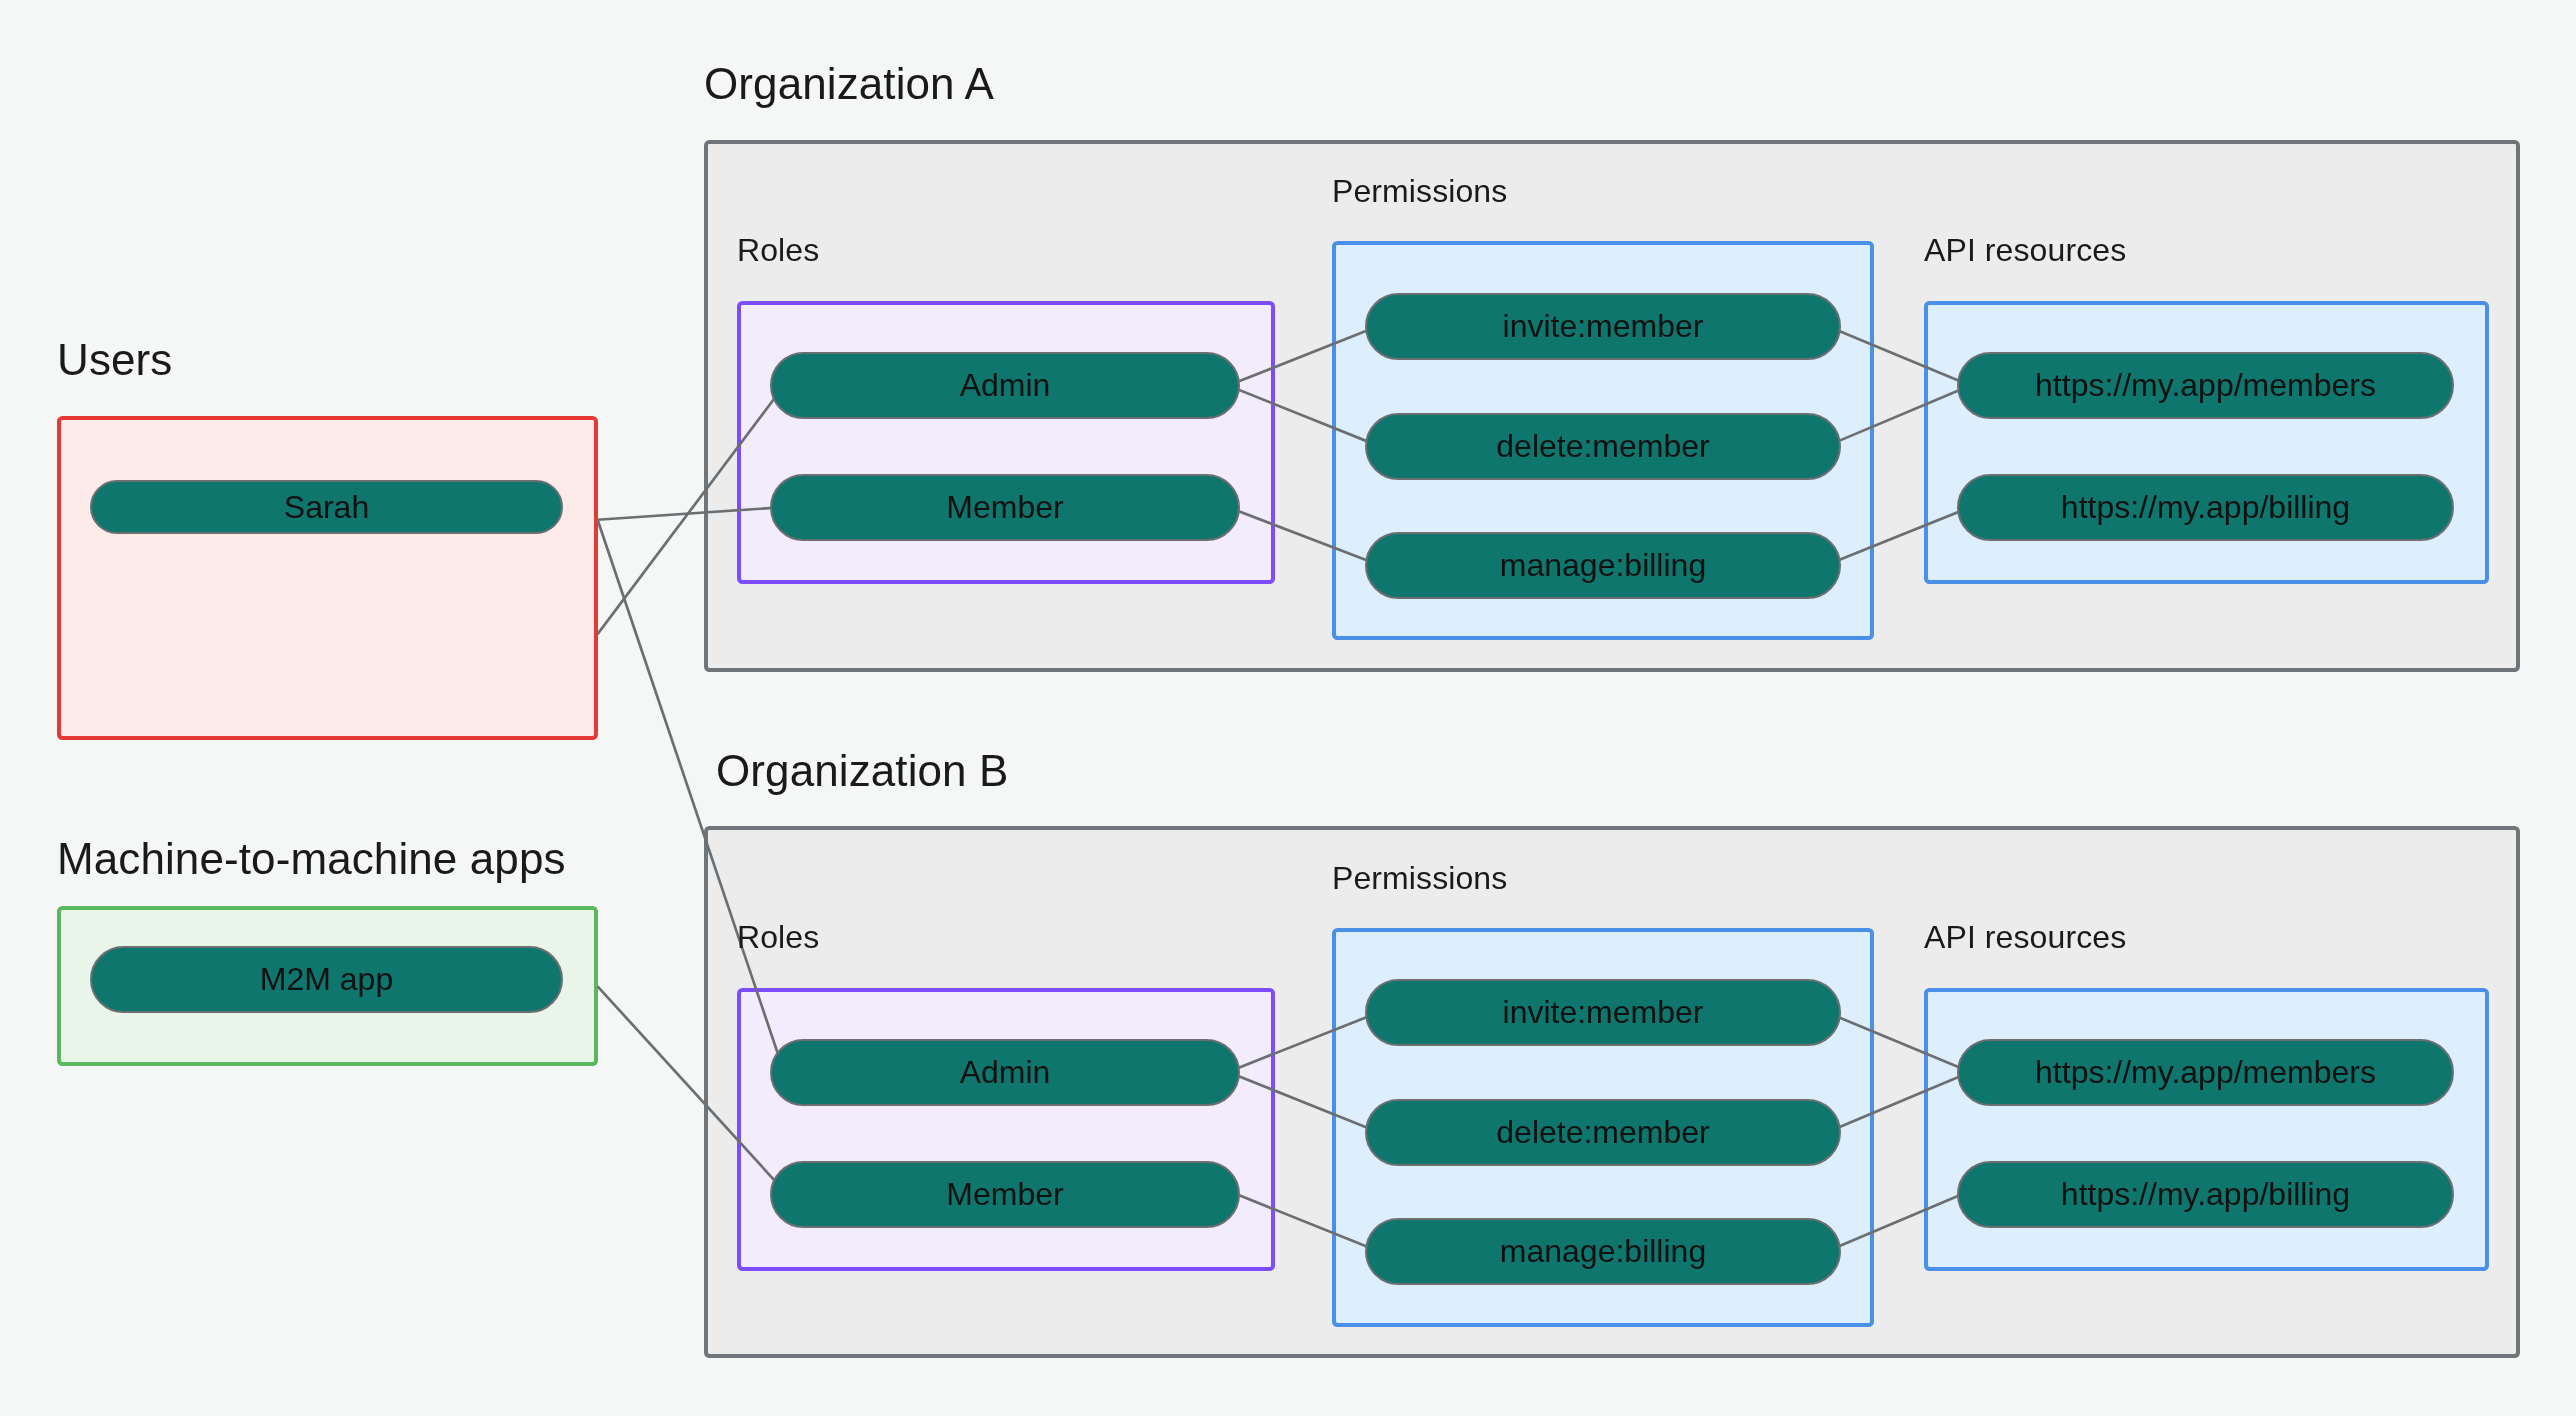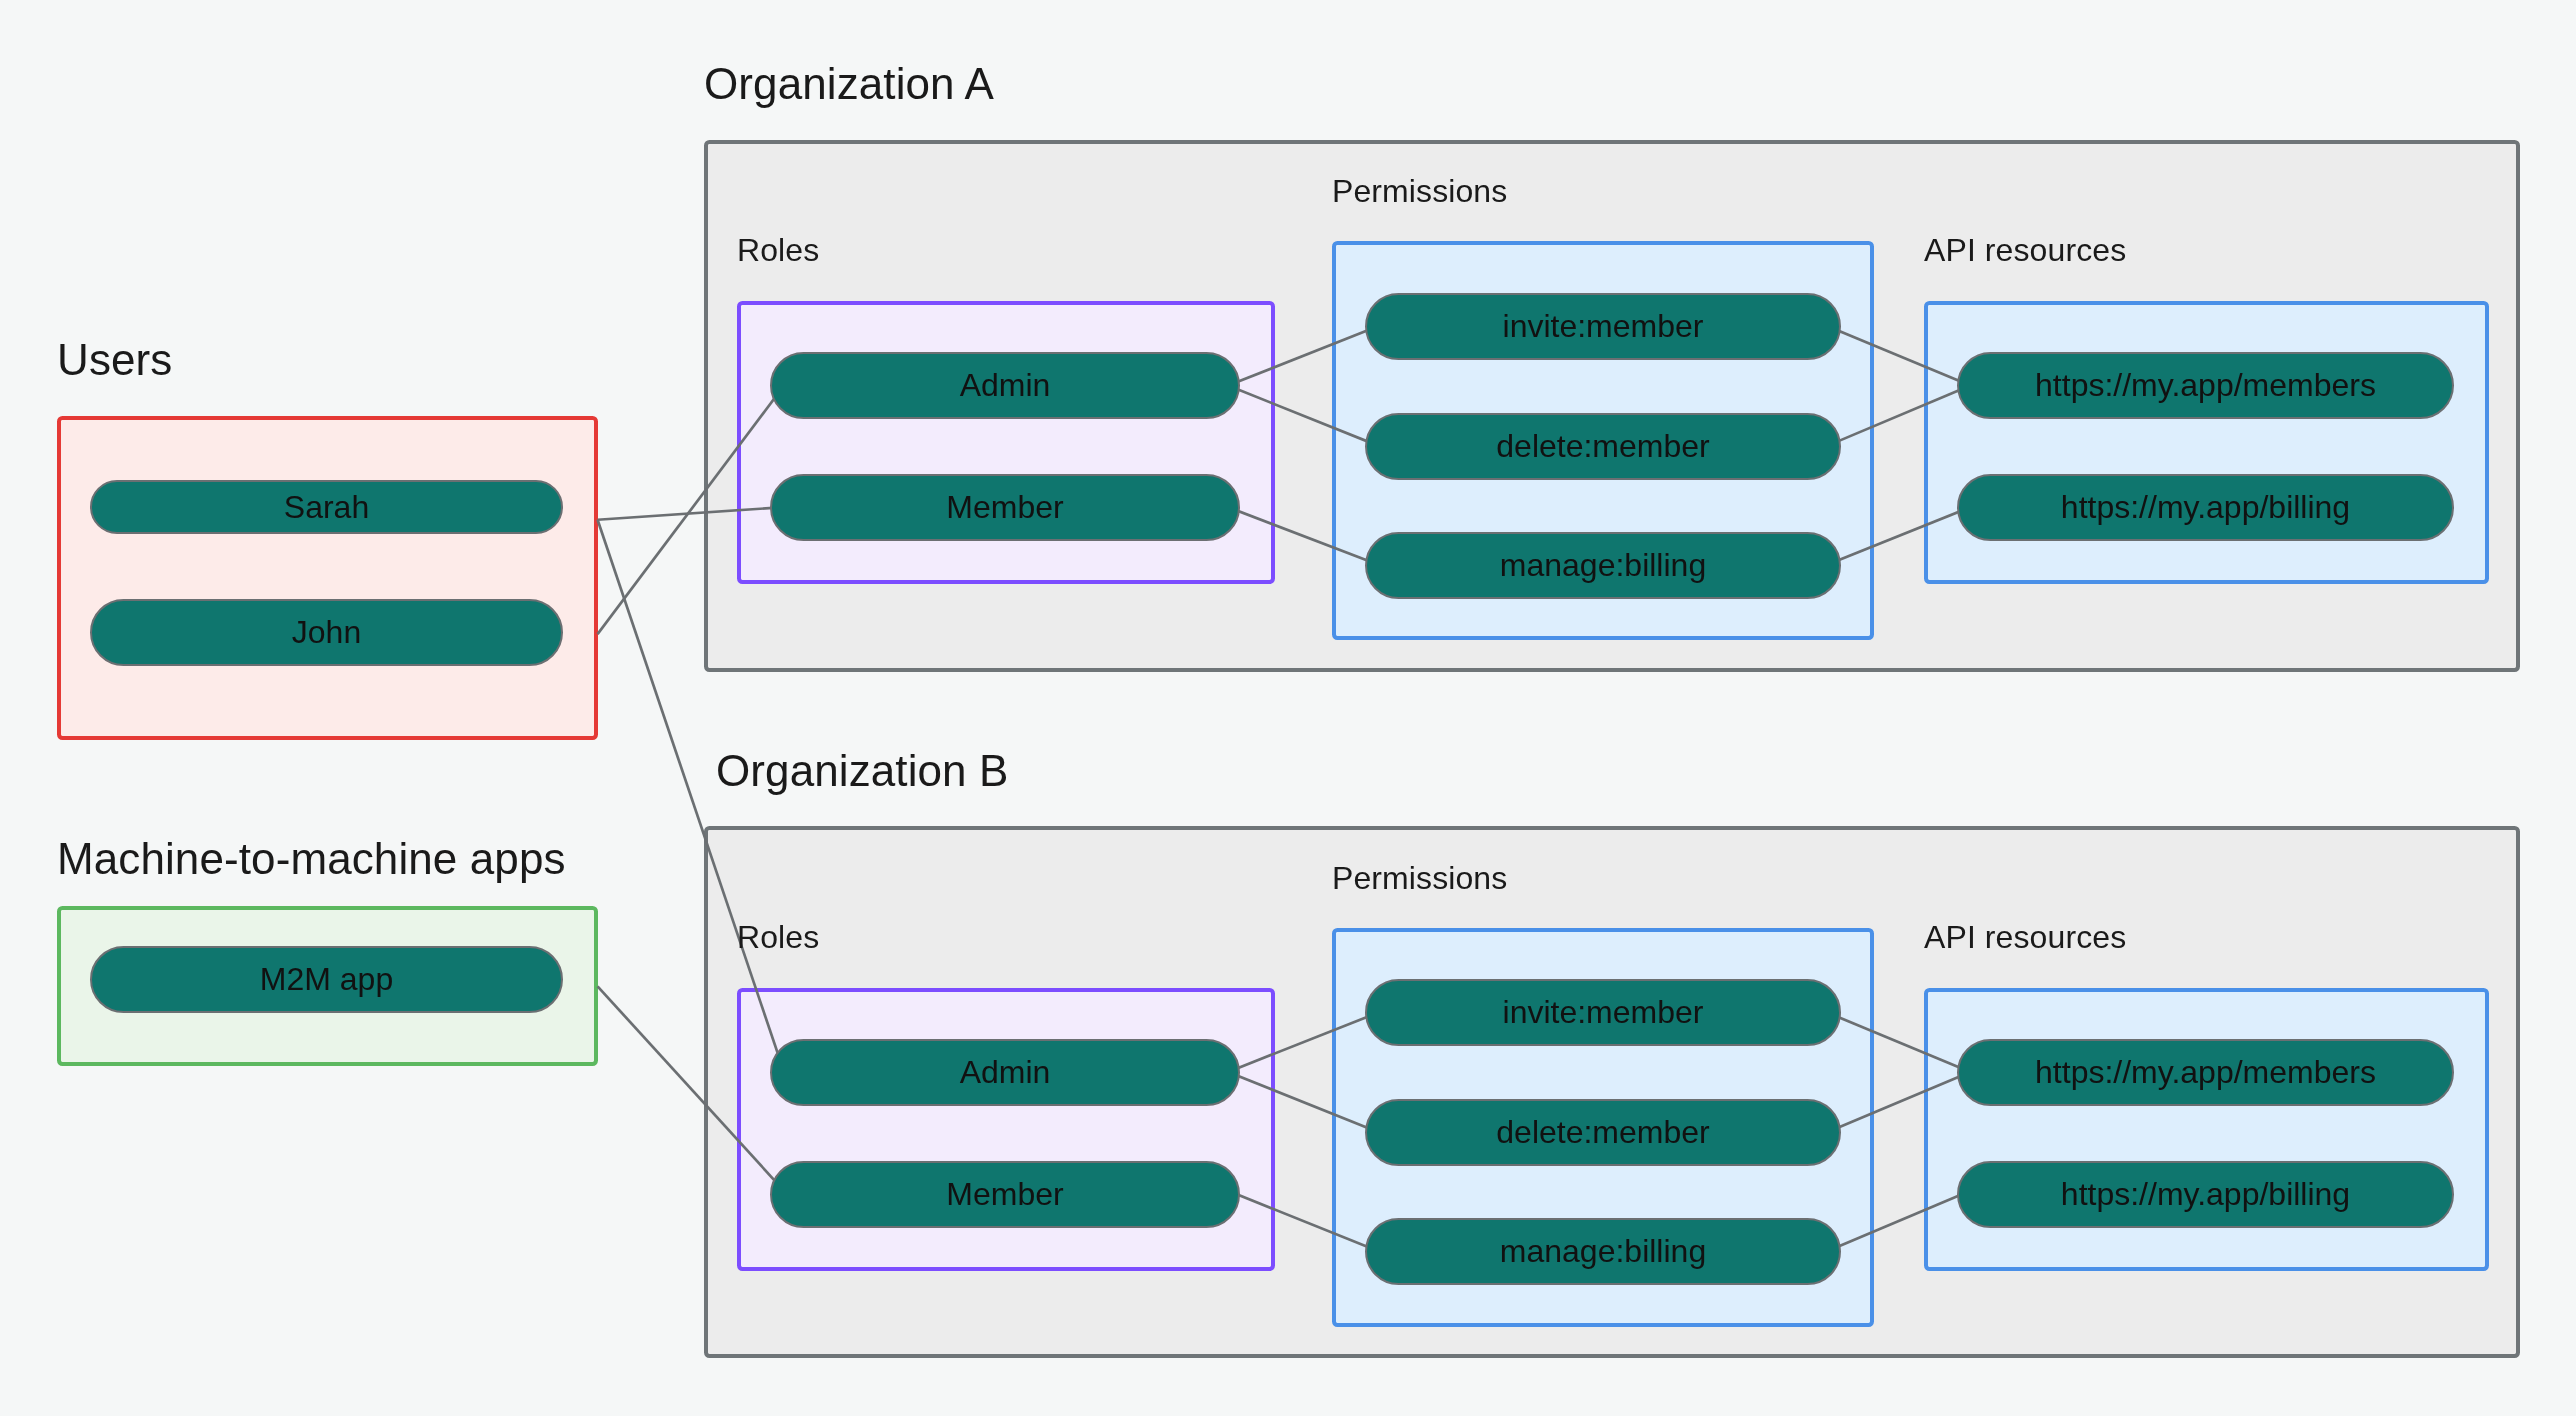--- a/index.html
+++ b/index.html
@@ -136,21 +136,20 @@
     <circle cx="2187" cy="1190" r="11"></circle>
     <circle cx="2187" cy="1322" r="11"></circle>
   </svg>
 
   <div class="caption" style="left:57px; top:335px;text-align:center;">Users</div>
 
   <div class="group-box group-users" style="left:57px; top:416px; width:541px; height:324px;"></div>
 
   <div class="pill" style="left:90px; top:480px; width:473px; height:54px;">Sarah</div>
 
-  <div class="pill" style="left:90px; top:599px; width:473px; height:67px;">John</div>
 
   <div class="caption" style="left:57px; top:834px;">Machine-to-machine apps</div>
 
   <div class="group-box group-m2m" style="left:57px; top:906px; width:541px; height:160px;"></div>
 
   <div class="pill" style="left:90px; top:946px; width:473px; height:67px;">M2M app</div>
 
   <div class="caption" style="left:704px; top:59px;">Organization A</div>
 
   <div class="group-box group-org" style="left:704px; top:140px; width:1816px; height:532px;"></div>

